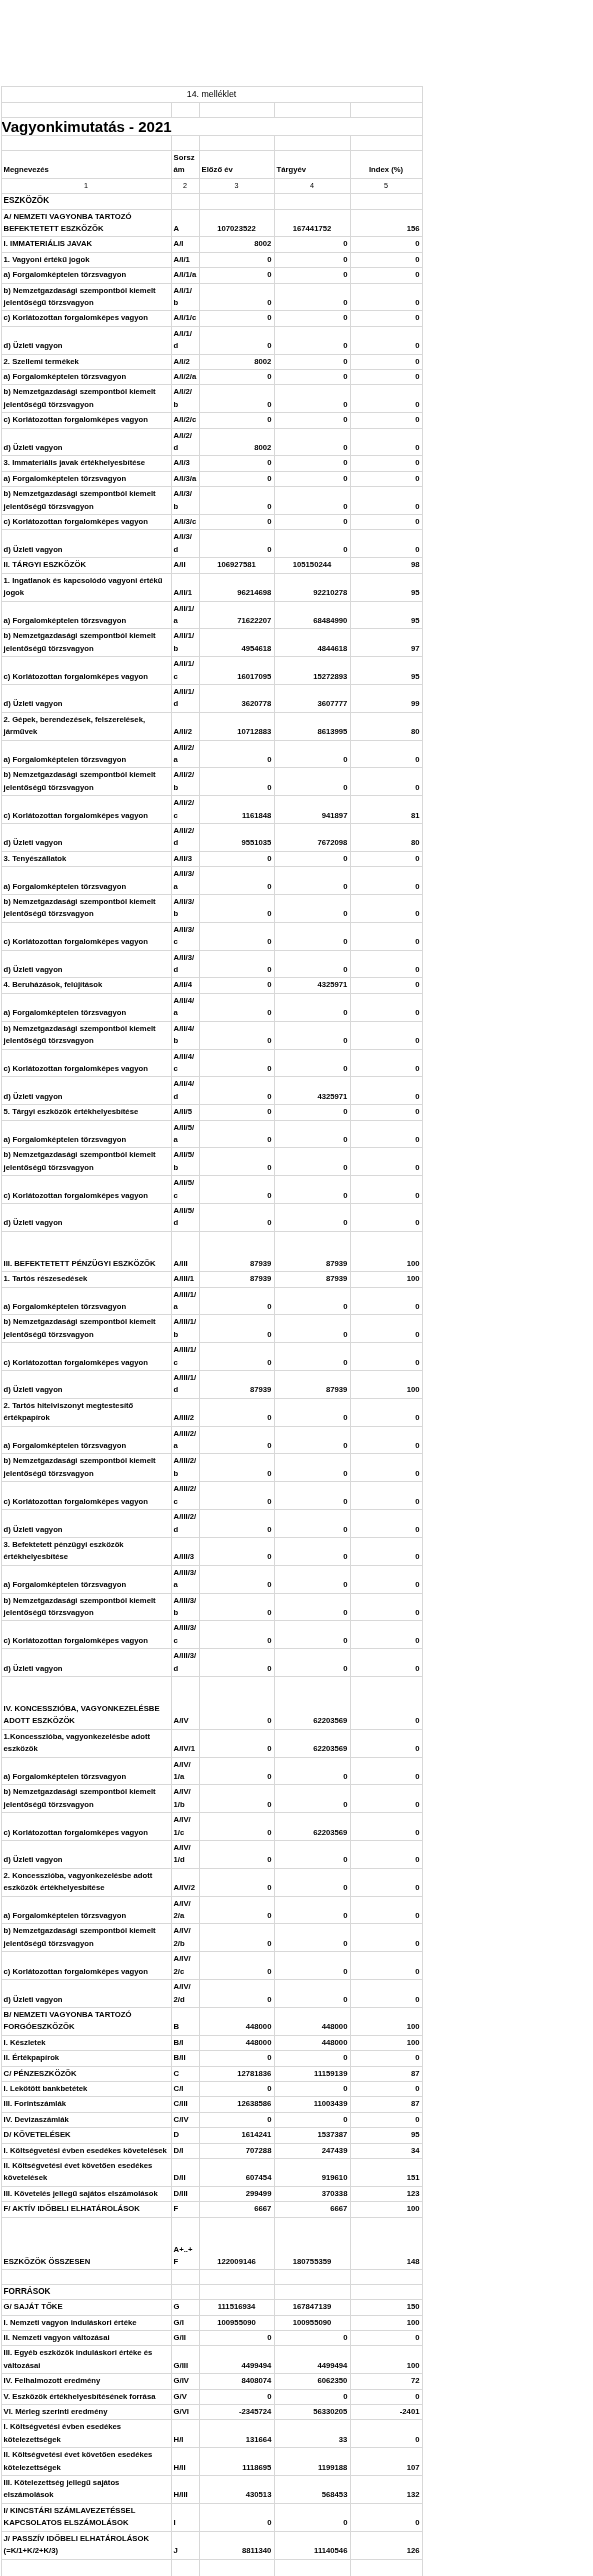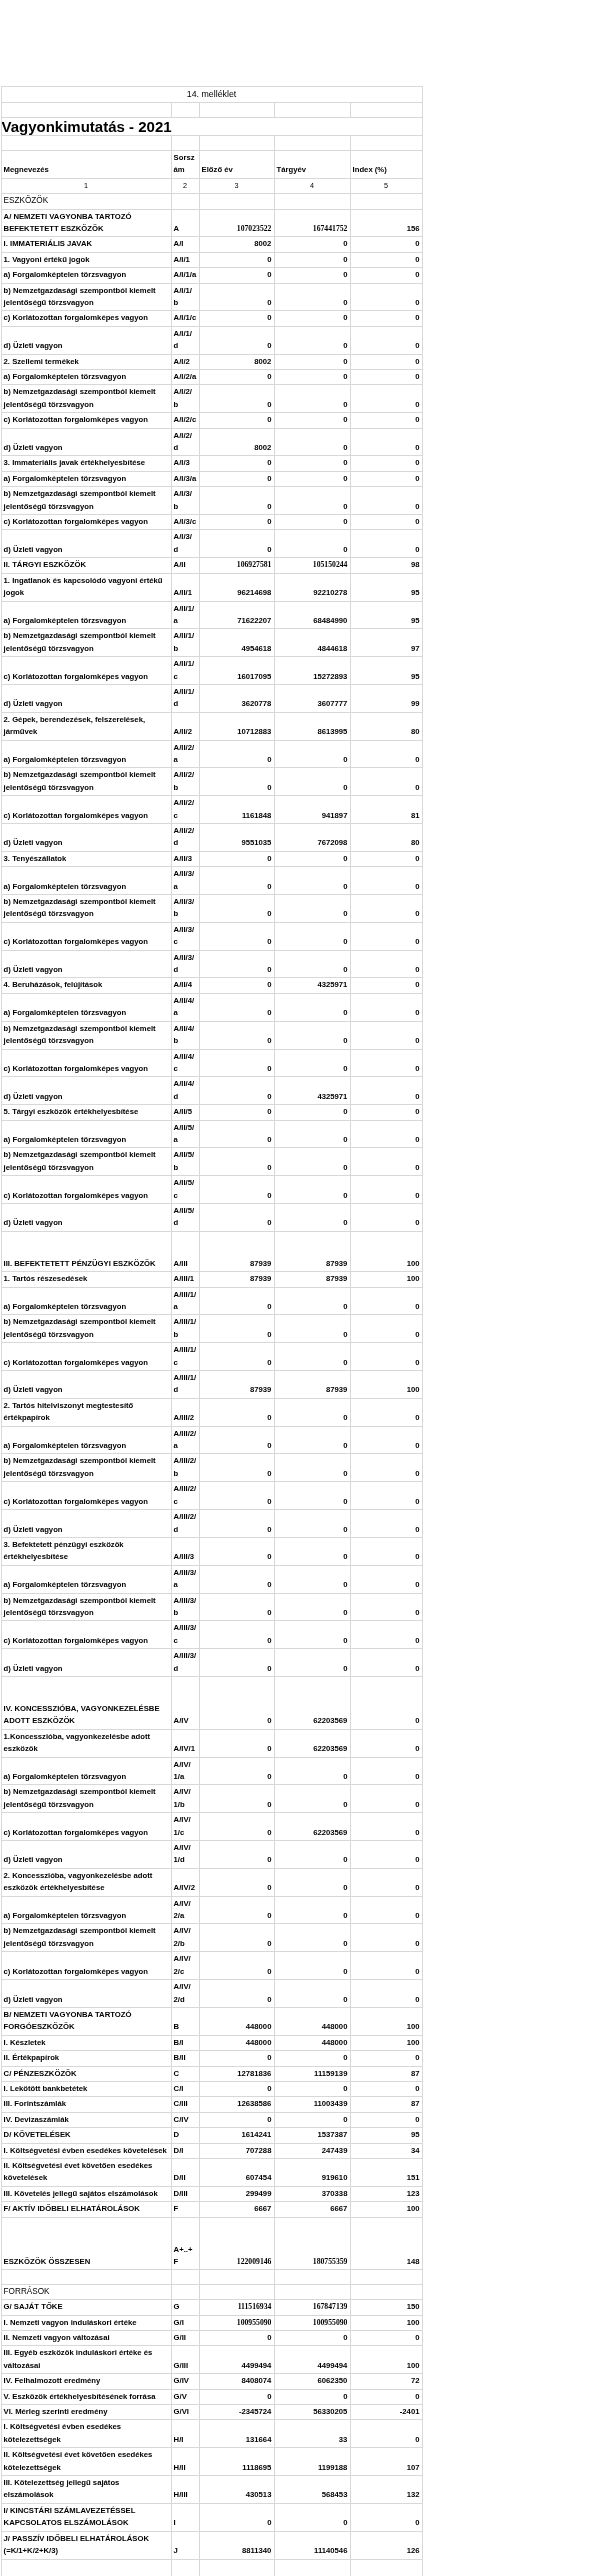--- a/index.html
+++ b/index.html
@@ -36,29 +36,29 @@
   tr.r-attachment td{
     text-align:center;font-weight:normal;font-size:8.8px;
     height:15.5px;line-height:13.4px;
   }
   tr.r-blank td{height:15px;}
   tr.r-title td{
     text-align:left;font-size:15px;font-weight:bold;
     height:17.5px;line-height:15.5px;padding:0;
   }
   tr.r-header td{vertical-align:bottom;}
-  td.h-idx{text-align:left;}
+  td.h-idx{text-align:center;}
   td.code{word-break:break-all;overflow-wrap:anywhere;}
   tr.r-colnums td{
     text-align:center;font-weight:normal;font-size:7.2px;height:14px;
   }
   
   td.num{text-align:right;}
-  td.num.ctr{text-align:right;font-family:Liberation Serif, serif;}
-  tr.section td{font-weight:normal;font-size:8.2px;}
+  td.num.ctr{text-align:center;}
+  tr.section td{font-weight:bold;font-size:8.2px;}
   tr.spacer td{height:14.4px;}
   tr.padtop td{padding-top:26px;}
 </style>
 </head>
 <body>
 
 <div class="page">
   <table class="sheet">
     <colgroup>
       <col class="w-label">

